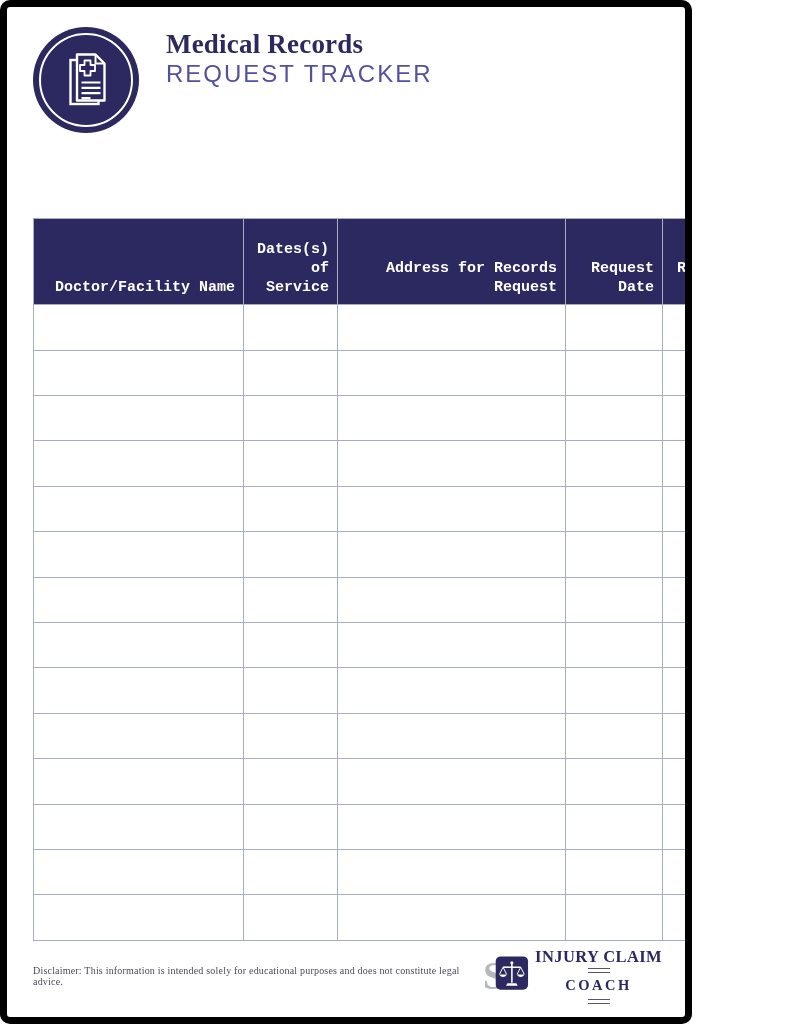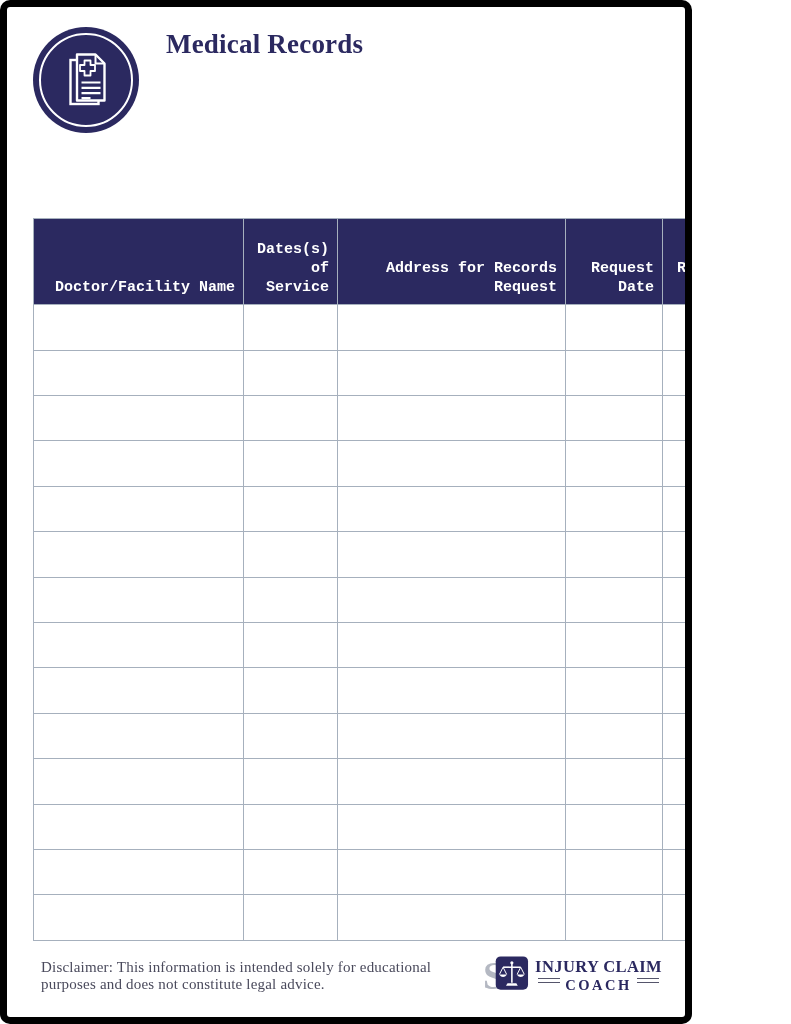--- a/index.html
+++ b/index.html
@@ -73,33 +73,33 @@
     border:1px solid var(--grid-line);
     height:45.4px;background:#fff;
   }
 
   
   .footer{
     position:absolute;left:26px;right:23px;top:941px;height:56px;
     display:flex;justify-content:space-between;align-items:center;
   }
   .disclaimer{
-    margin:8px;
-    font-family:"Liberation Serif",serif;
-    font-size:15px;color:var(--disclaimer-text);letter-spacing:.2px;
+    margin:0;
+    font-family:"Liberation Serif",serif;
+    font-size:10px;color:var(--disclaimer-text);letter-spacing:.2px;
   }
   .brand{display:flex;align-items:center;gap:5px;}
   .brand-mark{width:47px;height:44px;flex:none;}
   .brand-text{display:flex;flex-direction:column;align-items:center;}
   .brand-line1{
     font-family:"Liberation Serif",serif;
     font-size:16.5px;font-weight:bold;color:var(--navy);
     letter-spacing:.4px;line-height:1.15;white-space:nowrap;
   }
-  .coach-row{display:flex;gap:5px;margin-top:1px;width:100%;justify-content:center;}
+  .coach-row{display:flex;align-items:center;gap:5px;margin-top:1px;width:100%;justify-content:center;flex-direction:column;}
   .coach-word{
     font-family:"Liberation Serif",serif;
     font-size:14.5px;font-weight:bold;color:var(--navy);
     letter-spacing:2.5px;line-height:1.1;
   }
   .dline{
     width:22px;height:5px;
     border-top:1px solid #55556b;border-bottom:1px solid #55556b;
   }
 </style>
@@ -123,20 +123,21 @@
           <path d="M51.5 33.5 h6 v4.5 h4.5 v6 h-4.5 v4.5 h-6 v-4.5 h-4.5 v-6 h4.5 z" fill="none" stroke="#ffffff" stroke-width="1.8" stroke-linejoin="round"></path>
 
           <path d="M48.5 55.5 h19" stroke="#ffffff" stroke-width="2.2"></path>
           <path d="M48.5 60.8 h19" stroke="#ffffff" stroke-width="2.2"></path>
           <path d="M48.5 66.1 h19" stroke="#ffffff" stroke-width="2.2"></path>
           <path d="M48.5 71.2 h9" stroke="#ffffff" stroke-width="2.2"></path>
         </svg>
       </div>
       <div class="title-col">
         <h1 class="doc-title">Medical Records</h1>
+        <h2 class="doc-subtitle">REQUEST TRACKER</h2>
       </div>
     </div>
 
     <table class="tracker">
       <thead>
         <tr>
             <th style="width: 210px;">Doctor/Facility Name</th>
             <th style="width: 94px;">Dates(s)
 of Service</th>
             <th style="width: 228px;">Address for Records Request</th>

